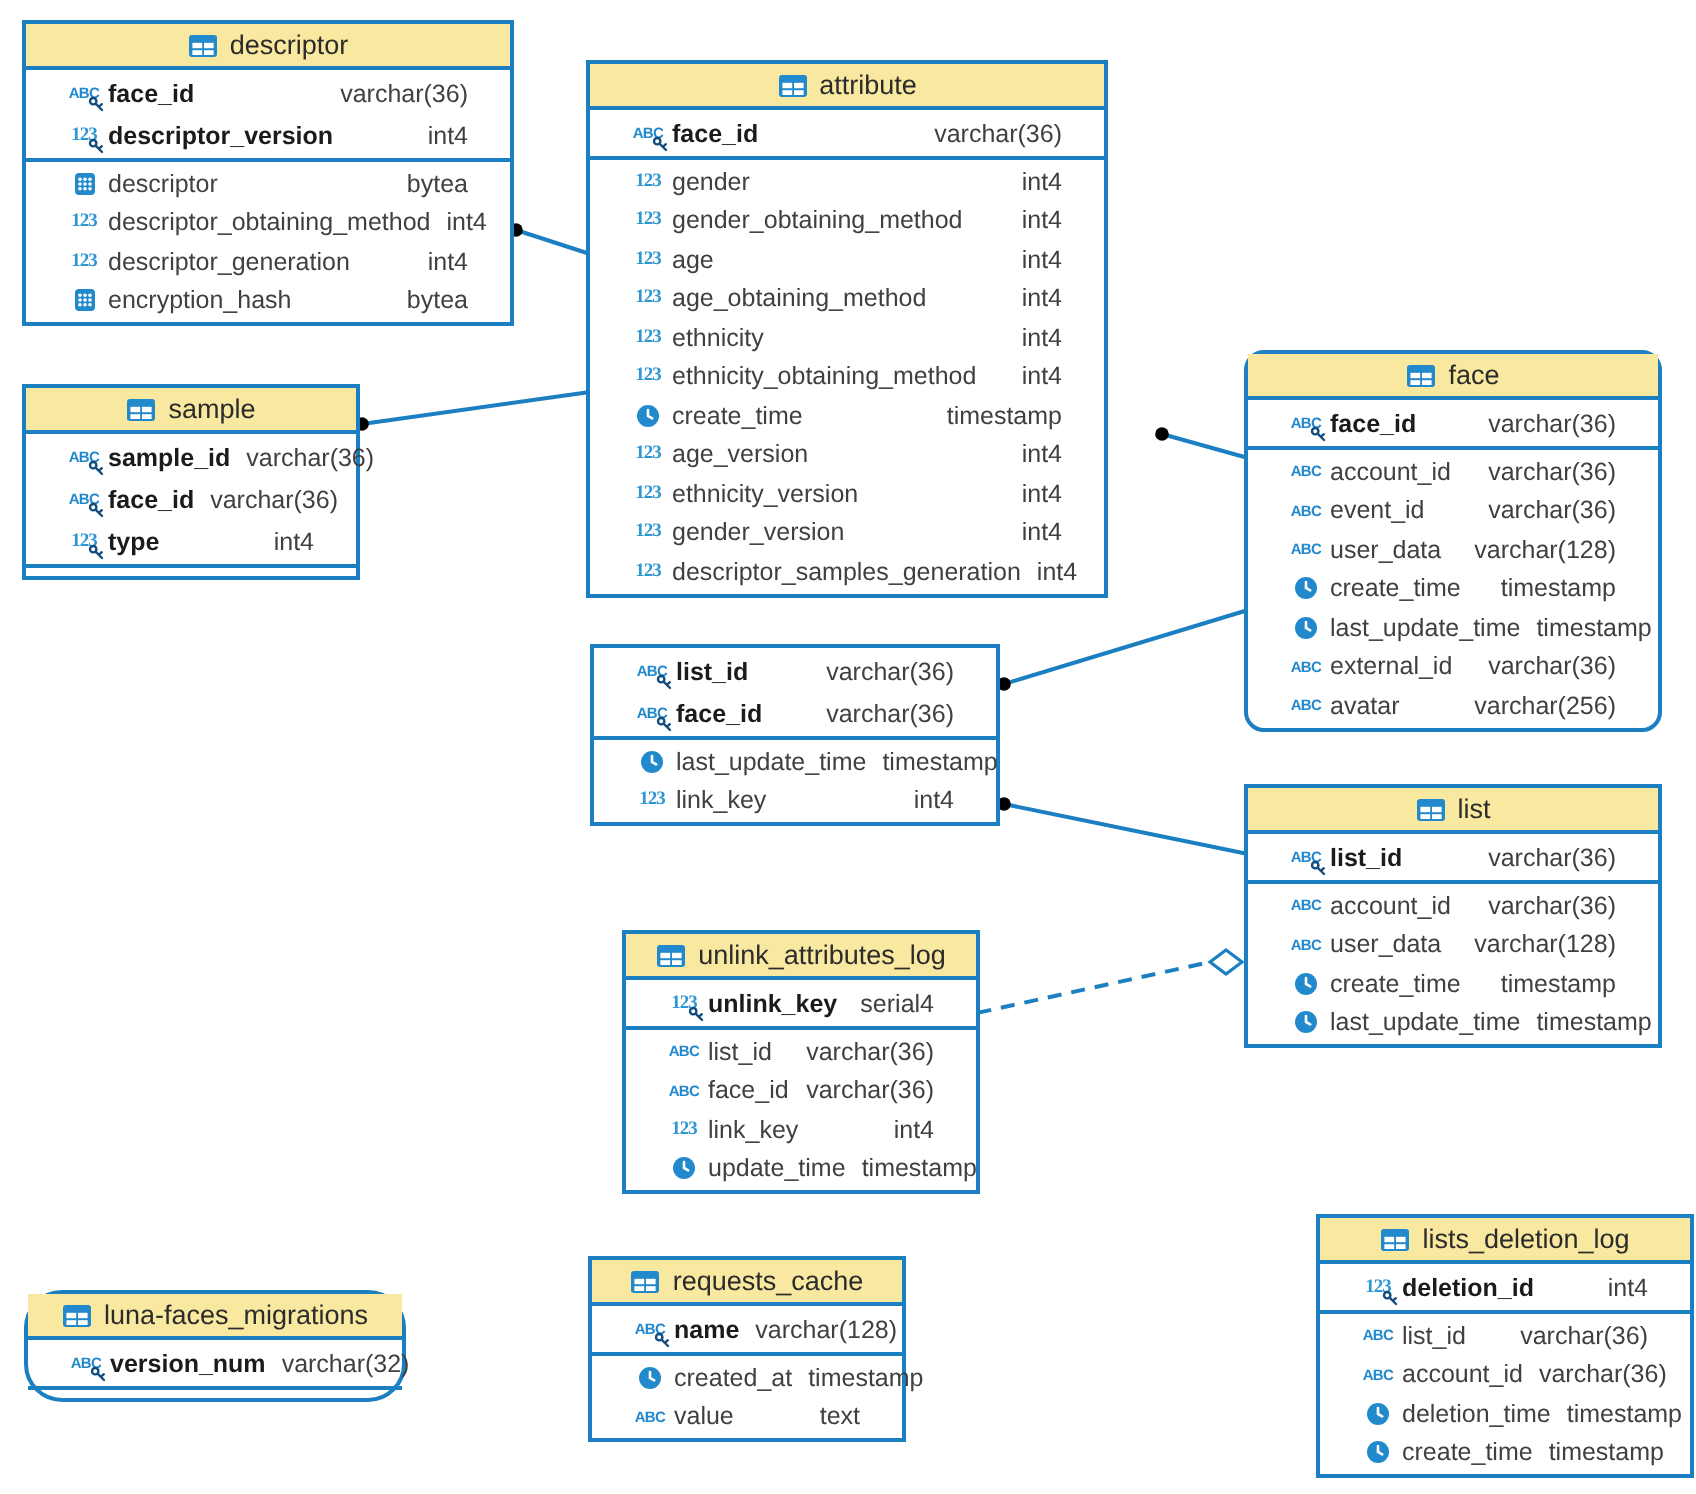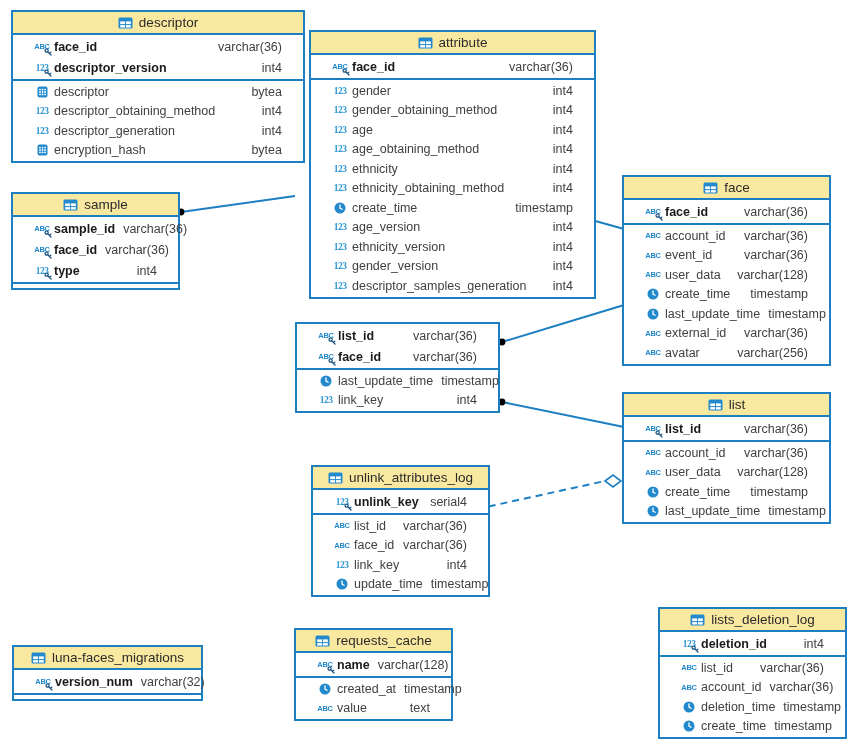--- a/index.html
+++ b/index.html
@@ -39,21 +39,21 @@
       <line x1="581" y1="217" x2="624" y2="229" stroke="#1b7fc1" stroke-width="2"></line>
       <circle cx="581" cy="217" r="3.4" fill="#000000"></circle>
       <line x1="502" y1="342" x2="624" y2="305" stroke="#1b7fc1" stroke-width="2"></line>
       <circle cx="502" cy="342" r="3.4" fill="#000000"></circle>
       <line x1="502" y1="402" x2="624" y2="427" stroke="#1b7fc1" stroke-width="2"></line>
       <circle cx="502" cy="402" r="3.4" fill="#000000"></circle>
       <line x1="477" y1="509" x2="605" y2="481" stroke="#1b7fc1" stroke-width="2" stroke-dasharray="7,5"></line>
       <circle cx="477" cy="509" r="3.4" fill="#000000"></circle>
       <polygon points="605,481 613,475 621,481 613,487" fill="#ffffff" stroke="#1b7fc1" stroke-width="1.6"></polygon>
     </svg>
-<div class="tbl" style="left: 11px; top: 10px; width: 294px;">
+<div class="tbl" style="left: 11px; top: 10px; width: 246px;">
       <div class="thead">
         <svg width="15" height="12" viewBox="0 0 15 12">
           <rect x="0.5" y="0.5" width="14" height="11" rx="1.5" fill="#2289cc"></rect>
           <g fill="#fff">
             <rect x="2.2" y="4.4" width="4.9" height="2.7"></rect>
             <rect x="8" y="4.4" width="4.8" height="2.7"></rect>
             <rect x="2.2" y="8.1" width="4.9" height="2.4"></rect>
             <rect x="8" y="8.1" width="4.8" height="2.4"></rect>
           </g>
         </svg>
@@ -123,21 +123,21 @@
                 <circle cx="5.5" cy="8.4" r="0.9"></circle>
                 <circle cx="8" cy="8.4" r="0.9"></circle>
               </g>
             </svg>
           </span>
           <span class="cname">encryption_hash</span>
           <span class="ctype">bytea</span>
         </div>
       </div>
     </div>
-    <div class="tbl" style="left: 309px; top: 30px; width: 287px;">
+    <div class="tbl" style="left: 293px; top: 30px; width: 261px;">
       <div class="thead">
         <svg width="15" height="12" viewBox="0 0 15 12">
           <rect x="0.5" y="0.5" width="14" height="11" rx="1.5" fill="#2289cc"></rect>
           <g fill="#fff">
             <rect x="2.2" y="4.4" width="4.9" height="2.7"></rect>
             <rect x="8" y="4.4" width="4.8" height="2.7"></rect>
             <rect x="2.2" y="8.1" width="4.9" height="2.4"></rect>
             <rect x="8" y="8.1" width="4.8" height="2.4"></rect>
           </g>
         </svg>
@@ -250,21 +250,21 @@
           <span class="ic ic-123">123<svg class="keyglyph" width="8" height="8" viewBox="0 0 8 8">
               <circle cx="2.6" cy="2.6" r="1.6" fill="none" stroke="#134d7d" stroke-width="1.2"></circle>
               <path d="M3.8 3.8 L7 7 M5.4 5.4 L6.9 4.1" stroke="#134d7d" stroke-width="1.2" fill="none" stroke-linecap="round"></path>
             </svg></span>
           <span class="cname">type</span>
           <span class="ctype">int4</span>
         </div>
       </div>
       <div class="comp cols empty"></div>
     </div>
-    <div class="tbl" style="left: 622px; top: 175px; width: 209px;">
+    <div class="tbl" style="left: 622px; top: 175px; width: 209px; border-radius: 10px;">
       <div class="thead">
         <svg width="15" height="12" viewBox="0 0 15 12">
           <rect x="0.5" y="0.5" width="14" height="11" rx="1.5" fill="#2289cc"></rect>
           <g fill="#fff">
             <rect x="2.2" y="4.4" width="4.9" height="2.7"></rect>
             <rect x="8" y="4.4" width="4.8" height="2.7"></rect>
             <rect x="2.2" y="8.1" width="4.9" height="2.4"></rect>
             <rect x="8" y="8.1" width="4.8" height="2.4"></rect>
           </g>
         </svg>
@@ -562,21 +562,21 @@
           <span class="cname">created_at</span>
           <span class="ctype">timestamp</span>
         </div>
         <div class="row">
           <span class="ic ic-abc">ABC</span>
           <span class="cname">value</span>
           <span class="ctype">text</span>
         </div>
       </div>
     </div>
-    <div class="tbl" style="left: 12px; top: 645px; width: 191px;">
+    <div class="tbl" style="left: 12px; top: 645px; width: 191px; border-radius: 19px;">
       <div class="thead">
         <svg width="15" height="12" viewBox="0 0 15 12">
           <rect x="0.5" y="0.5" width="14" height="11" rx="1.5" fill="#2289cc"></rect>
           <g fill="#fff">
             <rect x="2.2" y="4.4" width="4.9" height="2.7"></rect>
             <rect x="8" y="4.4" width="4.8" height="2.7"></rect>
             <rect x="2.2" y="8.1" width="4.9" height="2.4"></rect>
             <rect x="8" y="8.1" width="4.8" height="2.4"></rect>
           </g>
         </svg>

